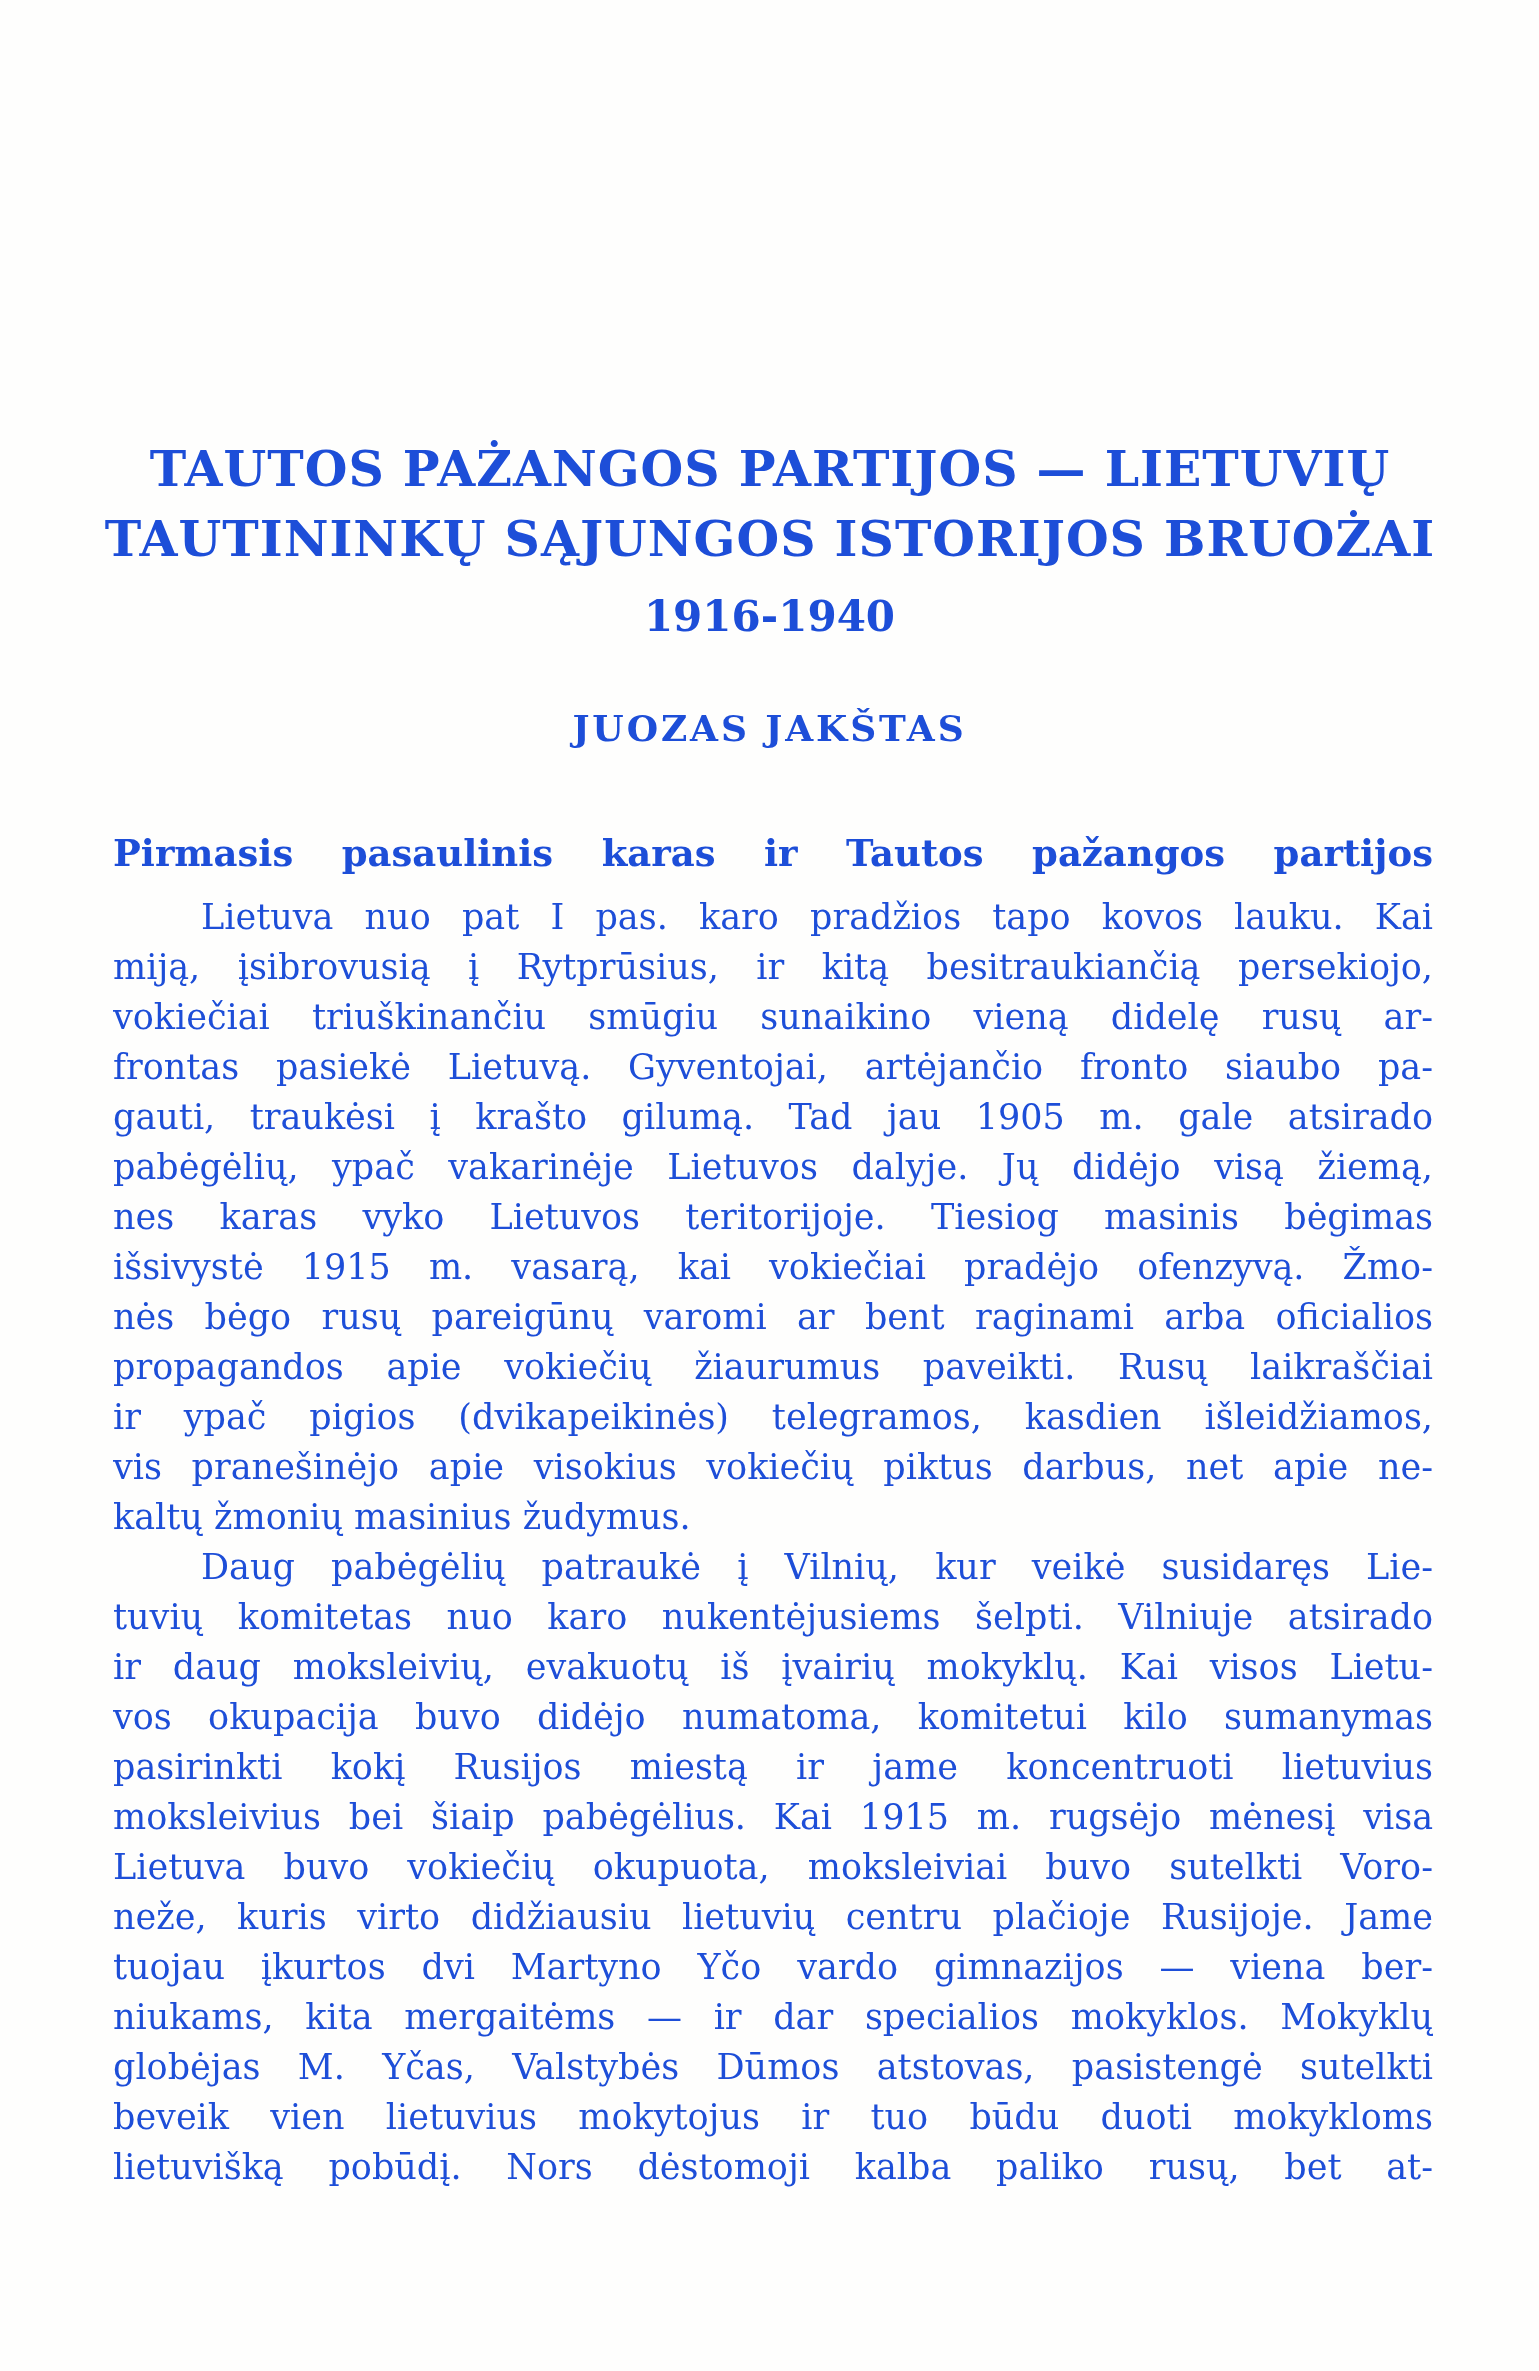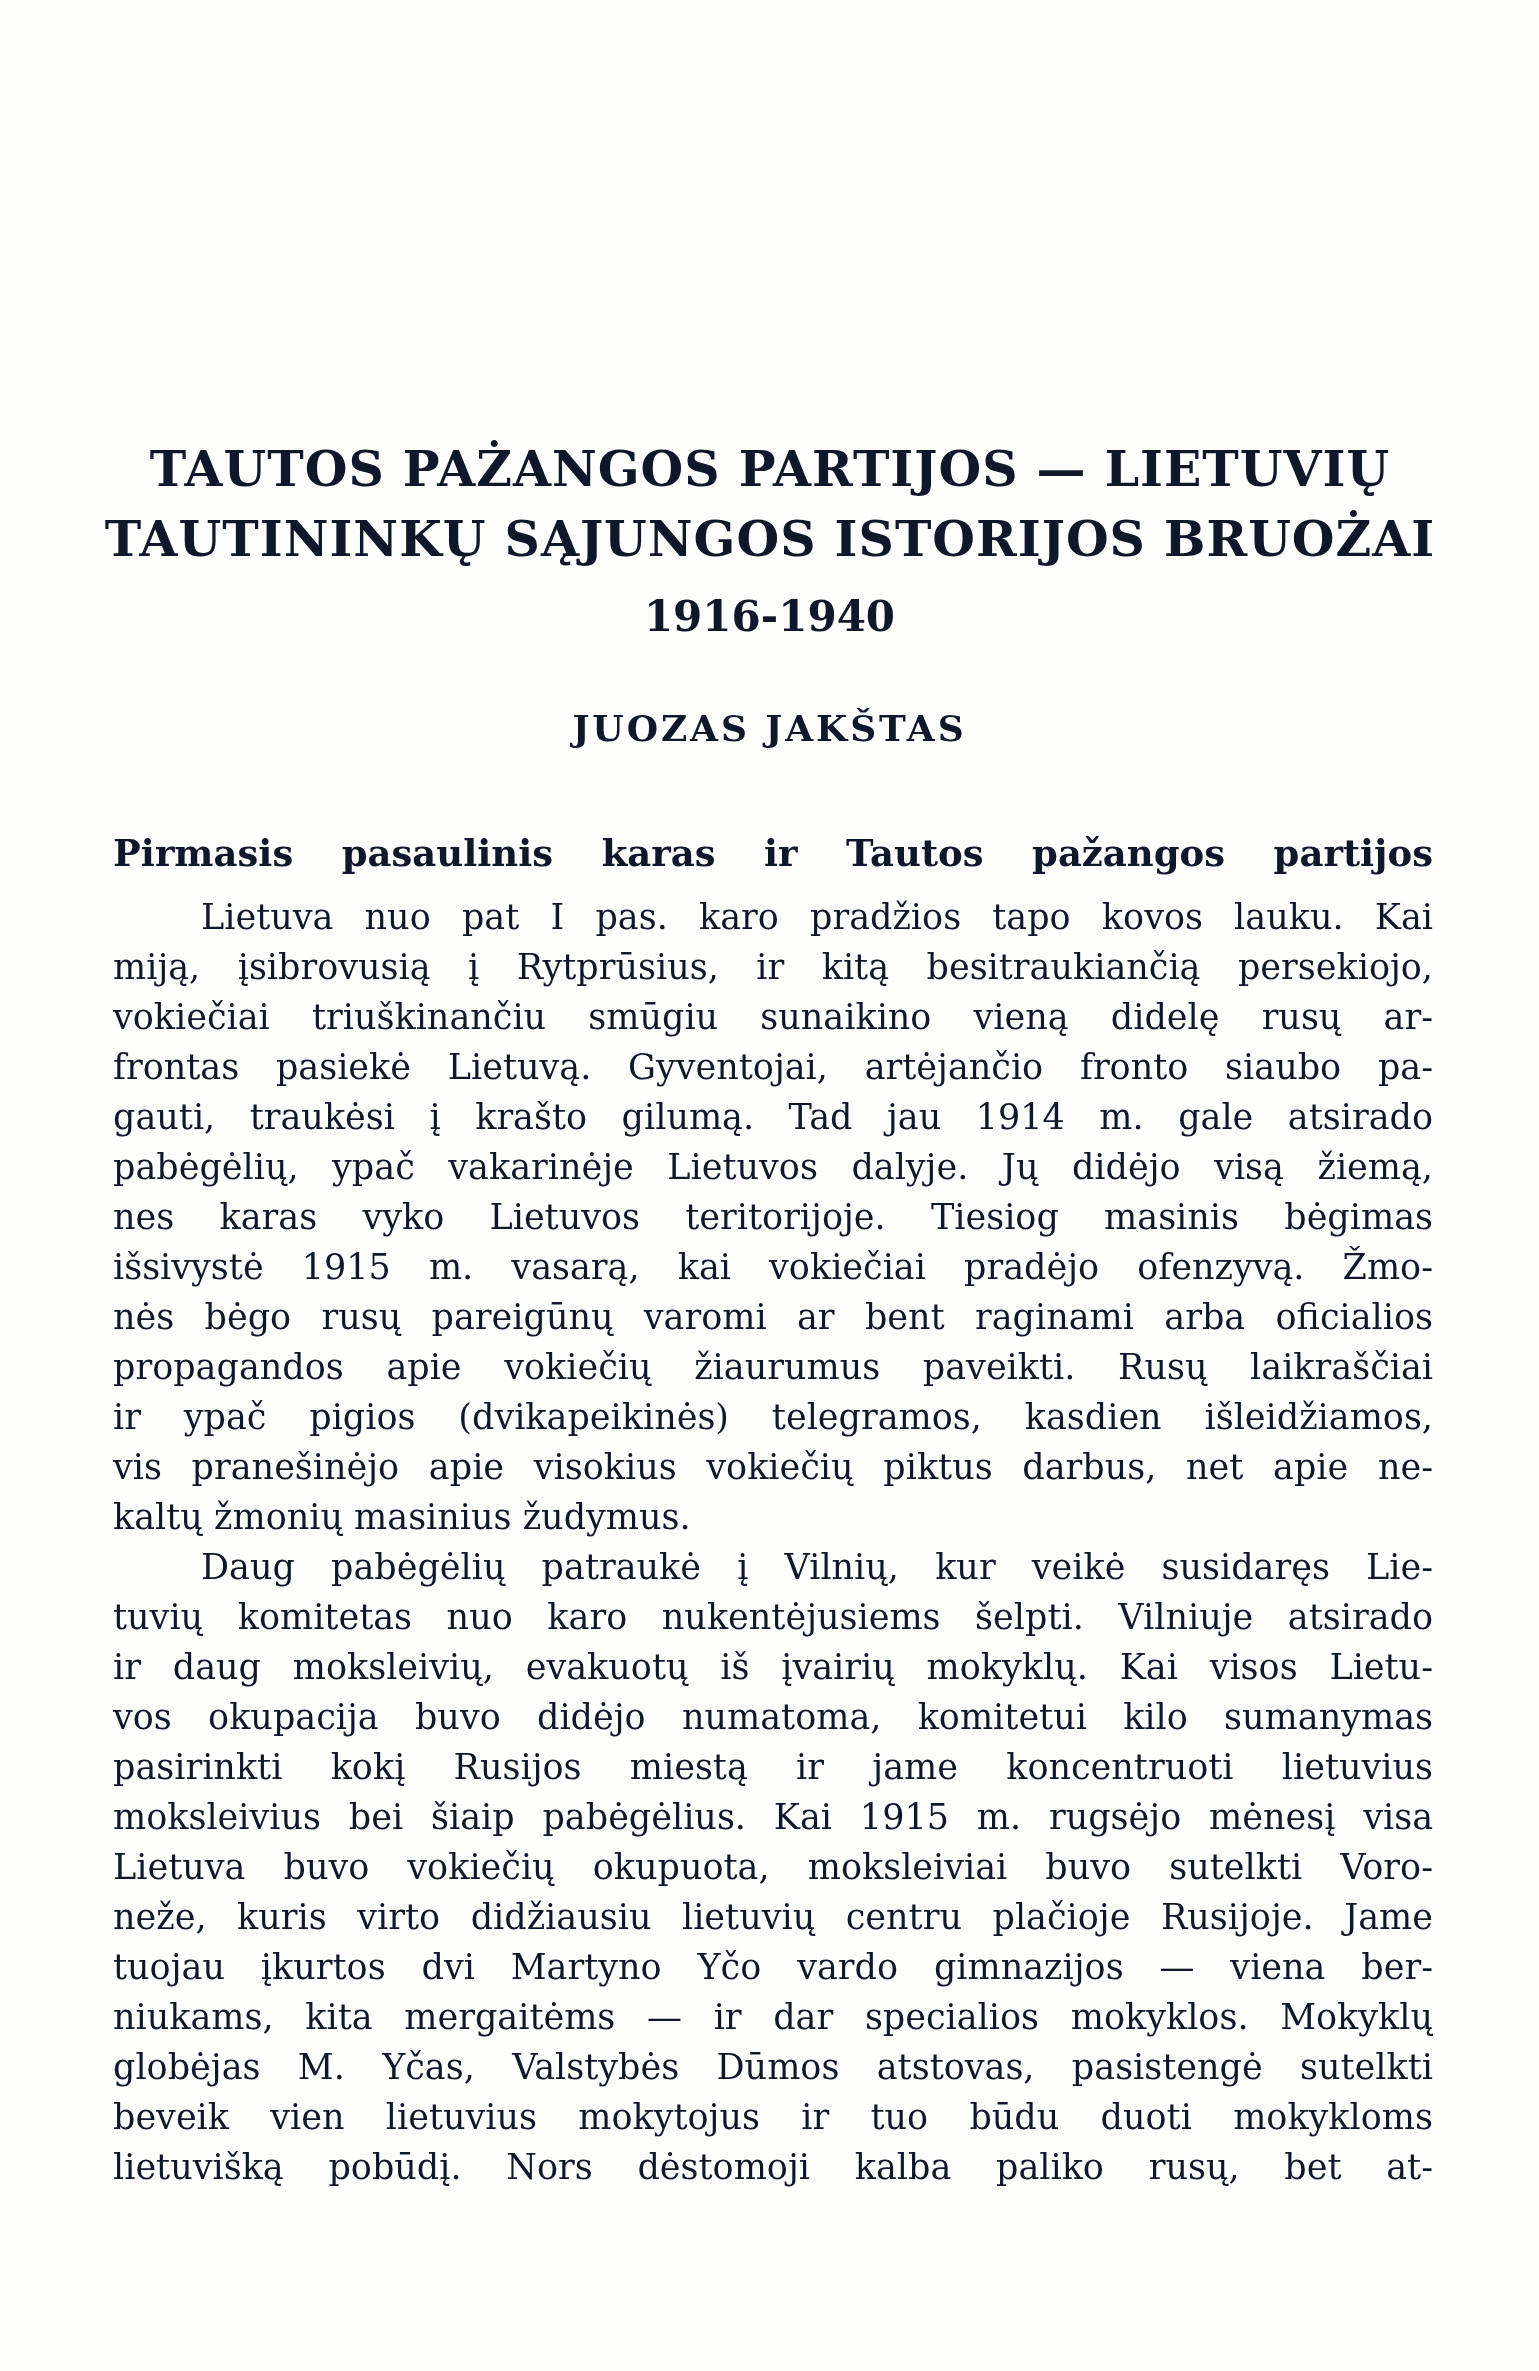--- a/index.html
+++ b/index.html
@@ -5,21 +5,21 @@
   html, body {
     margin: 0;
     padding: 0;
     background: #ffffff;
   }
   .page {
     position: relative;
     width: 1539px;
     height: 2372px;
     background: #fefefd;
-    color: #0f172a;
+    color: #1d4ed8;
     font-family: "DejaVu Serif", "Liberation Serif", serif;
     overflow: hidden;
   }
   .title-block {
     position: absolute;
     top: 434px;
     left: 58px;
     width: 1424px;
     text-align: center;
     font-weight: bold;
@@ -108,21 +108,21 @@
 
   <h2 class="section-heading">Pirmasis pasaulinis karas ir Tautos pažangos partijos įsteigimas</h2>
 
   <div class="body-text">
 
     <div>
       <div class="line j indent">Lietuva nuo pat I pas. karo pradžios tapo kovos lauku. Kai</div>
       <div class="line j">miją, įsibrovusią į Rytprūsius, ir kitą besitraukiančią persekiojo,</div>
       <div class="line j">vokiečiai triuškinančiu smūgiu sunaikino vieną didelę rusų ar-</div>
       <div class="line j">frontas pasiekė Lietuvą. Gyventojai, artėjančio fronto siaubo pa-</div>
-      <div class="line j">gauti, traukėsi į krašto gilumą. Tad jau 1914 m. gale atsirado</div>
+      <div class="line j">gauti, traukėsi į krašto gilumą. Tad jau 1905 m. gale atsirado</div>
       <div class="line j">pabėgėlių, ypač vakarinėje Lietuvos dalyje. Jų didėjo visą žiemą,</div>
       <div class="line j">nes karas vyko Lietuvos teritorijoje. Tiesiog masinis bėgimas</div>
       <div class="line j">išsivystė 1915 m. vasarą, kai vokiečiai pradėjo ofenzyvą. Žmo-</div>
       <div class="line j">nės bėgo rusų pareigūnų varomi ar bent raginami arba oficialios</div>
       <div class="line j">propagandos apie vokiečių žiaurumus paveikti. Rusų laikraščiai</div>
       <div class="line j">ir ypač pigios (dvikapeikinės) telegramos, kasdien išleidžiamos,</div>
       <div class="line j">vis pranešinėjo apie visokius vokiečių piktus darbus, net apie ne-</div>
       <div class="line">kaltų žmonių masinius žudymus.</div>
     </div>
 

